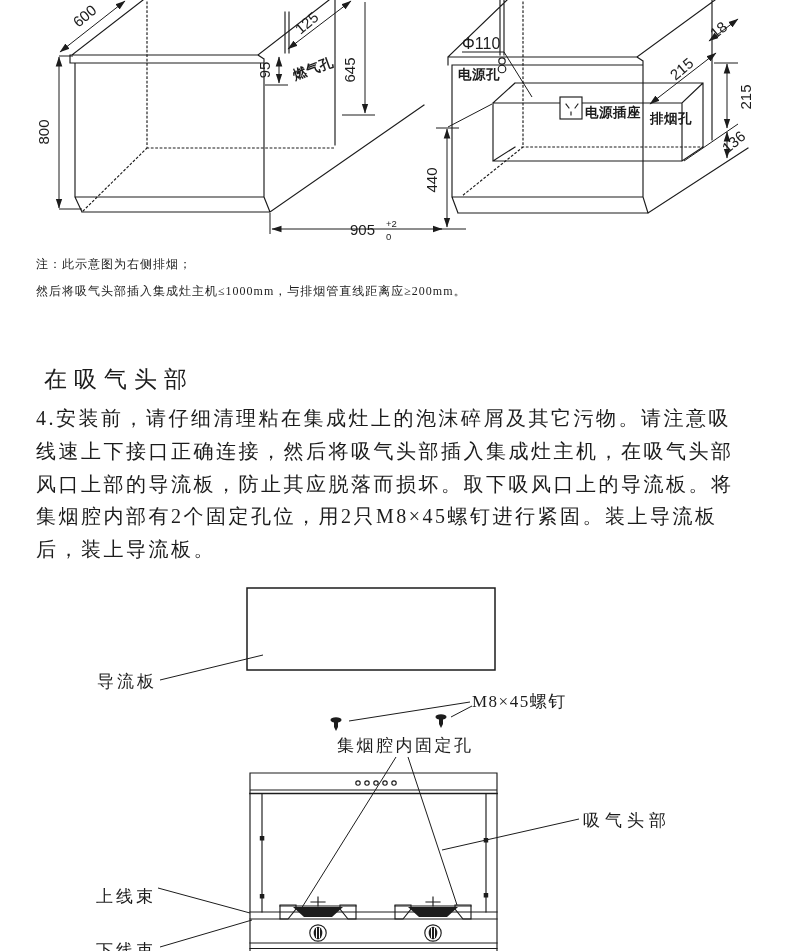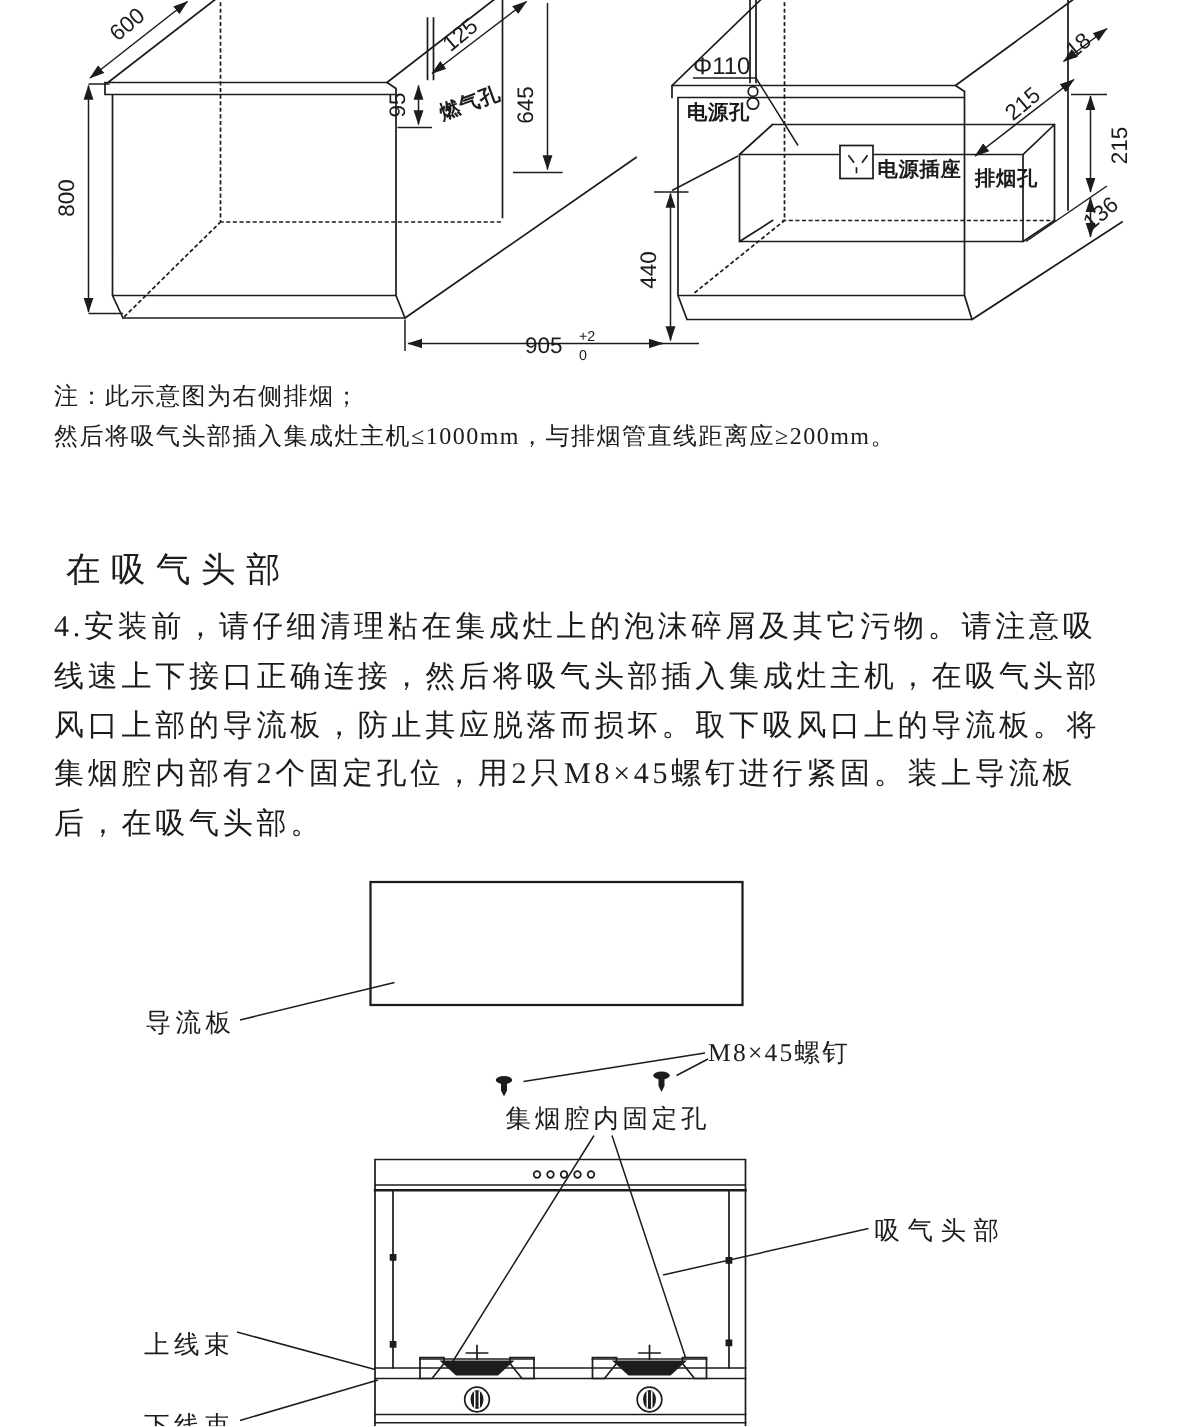--- a/index.html
+++ b/index.html
@@ -9,21 +9,21 @@
   svg text{fill:#1c1c1c;}
   .ln{stroke:#1c1c1c;stroke-width:1.15;fill:none;stroke-linecap:square;}
   .thick{stroke-width:1.6;}
   .dim{stroke:#1c1c1c;stroke-width:1;fill:none;}
   .dot{stroke-dasharray:1.6 2.8;}
   .dimtxt{font:15px "Liberation Sans","DejaVu Sans",sans-serif;}
   .dimsup{font:9.5px "Liberation Sans","DejaVu Sans",sans-serif;}
   .cjkbold{font:bold 13.5px "Liberation Sans","DejaVu Sans",sans-serif;letter-spacing:.5px;}
   .lbl{font:17px "Liberation Serif","DejaVu Serif",serif;letter-spacing:3px;}
   .lbl-wide{letter-spacing:5px;}
-  .note{left:36px;top:251px;width:740px;font-size:16px;line-height:27px;letter-spacing:1px;}
+  .note{left:36px;top:251px;width:740px;font-size:12px;line-height:27px;letter-spacing:1px;}
   .heading{left:44px;top:364px;font-size:23px;font-weight:500;letter-spacing:7px;margin:0;}
   .para{left:36px;top:402px;width:726px;font-size:20px;line-height:32.8px;letter-spacing:2.5px;}
 </style>
 </head>
 <body>
 
 <div class="page">
 
   <svg class="abs" style="left:0;top:0" width="790" height="245" viewBox="0 0 790 245">
     <defs>
@@ -110,21 +110,21 @@
     <div>注：此示意图为右侧排烟；</div>
     <div>然后将吸气头部插入集成灶主机≤1000mm，与排烟管直线距离应≥200mm。</div>
   </div>
 
   <h2 class="abs heading">在吸气头部</h2>
   <div class="abs para">
     <div>4.安装前，请仔细清理粘在集成灶上的泡沫碎屑及其它污物。请注意吸</div>
     <div>线速上下接口正确连接，然后将吸气头部插入集成灶主机，在吸气头部</div>
     <div>风口上部的导流板，防止其应脱落而损坏。取下吸风口上的导流板。将</div>
     <div>集烟腔内部有2个固定孔位，用2只M8×45螺钉进行紧固。装上导流板</div>
-    <div>后，在吸气头部。</div>
+    <div>后，装上导流板。</div>
   </div>
 
   <svg class="abs" style="left:0;top:575px" width="790" height="376" viewBox="0 0 790 376">
 
     <rect x="247" y="13" width="248" height="82" fill="none" stroke="#1c1c1c" stroke-width="1.5"></rect>
     <line class="dim" x1="160" y1="105" x2="263" y2="80"></line>
     <text class="lbl" x="97" y="112">导流板</text>
 
     <text class="lbl" style="letter-spacing:1.5px" x="472" y="132">M8×45螺钉</text>
     <path class="dim" d="M470,127 L349,146 M472,131 L451,142"></path>

